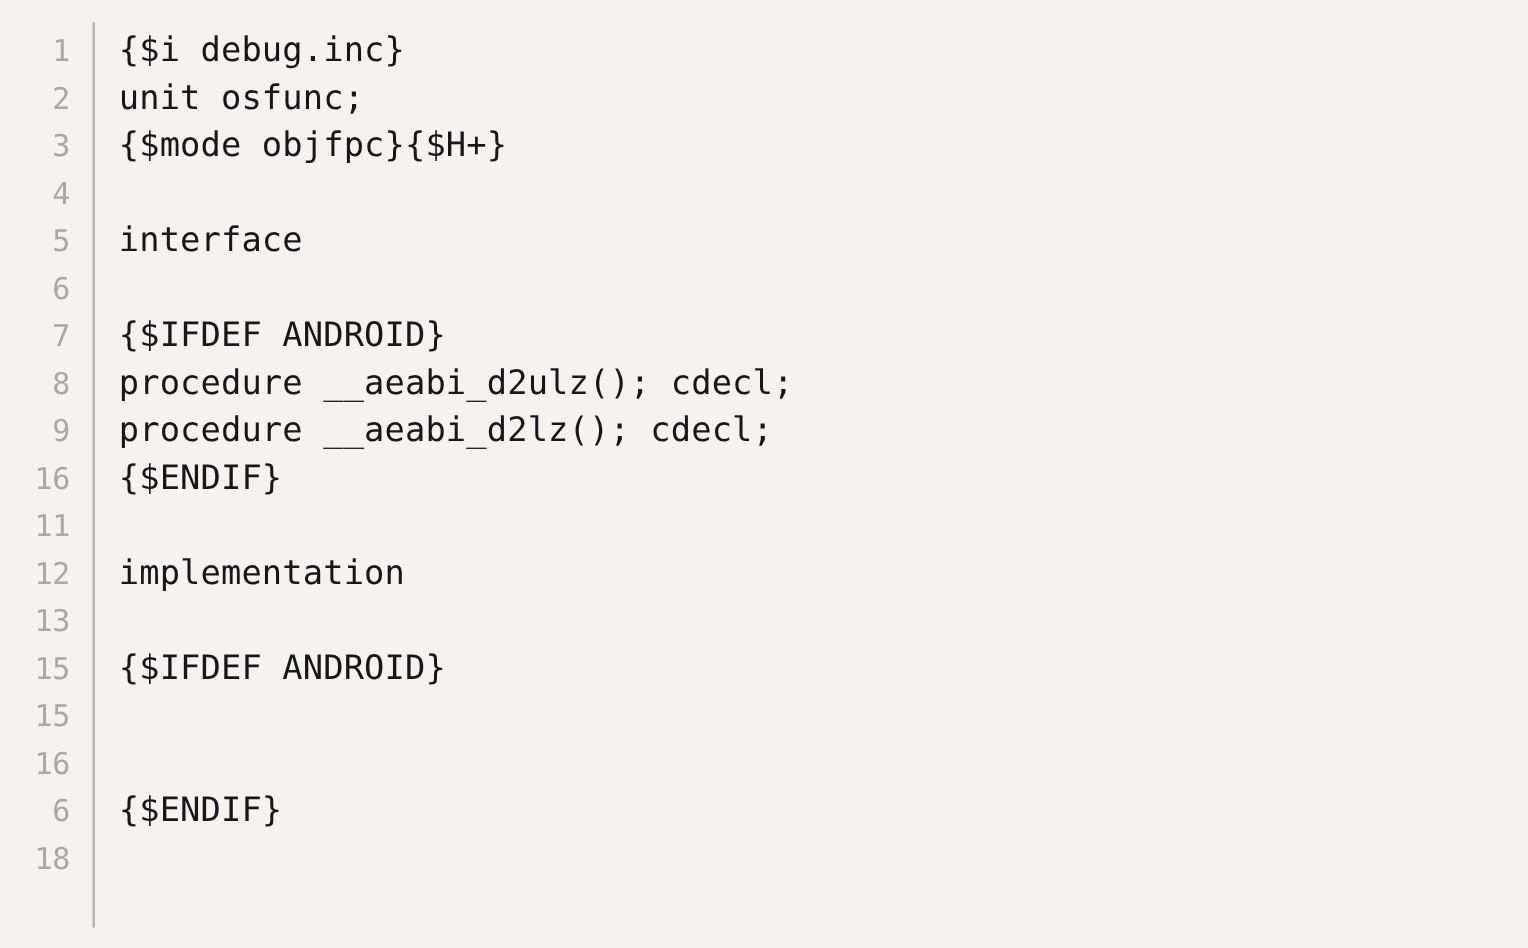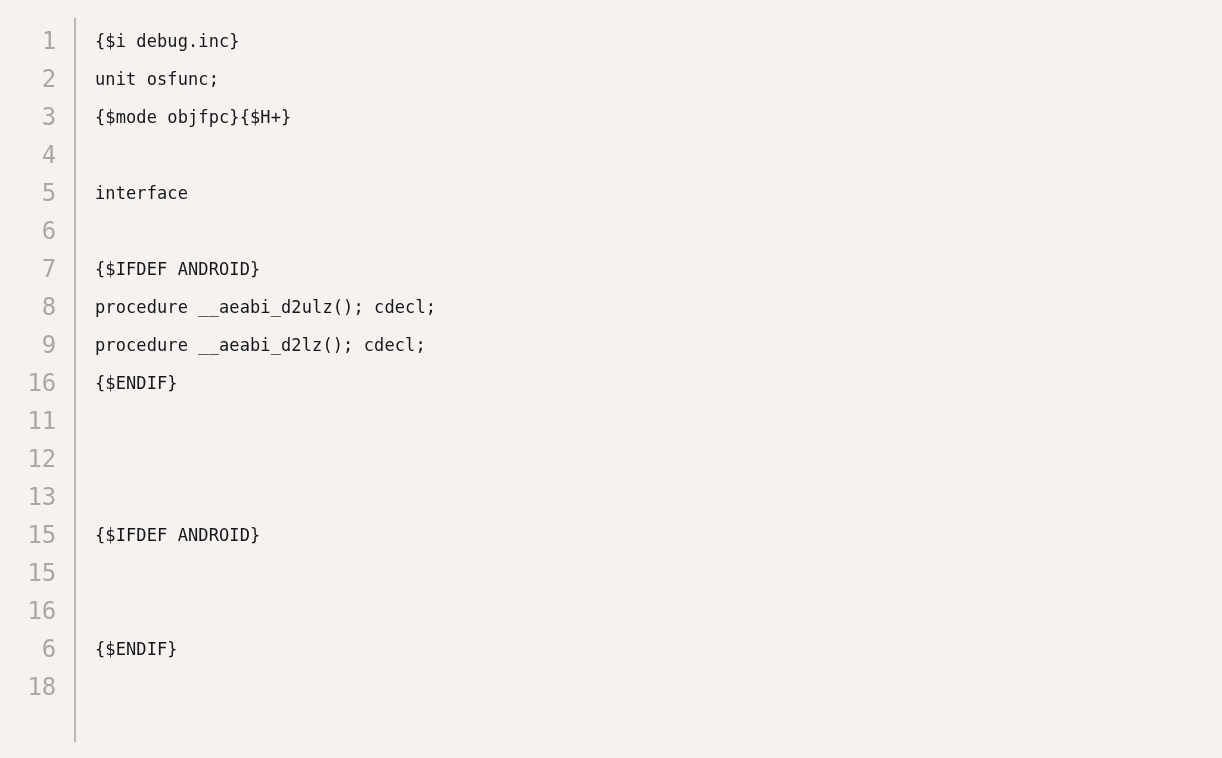--- a/index.html
+++ b/index.html
@@ -55,21 +55,21 @@
     font-size: 24px;
     line-height: 38px;
     color: #aaa7a4;
     font-family: "DejaVu Sans Mono", "Liberation Mono", monospace;
     letter-spacing: -0.2px;
     user-select: none;
   }
 
   .line-content {
     margin-left: 39px;
-    font-size: 17px;
+    font-size: 27px;
     line-height: 38px;
     color: #17171a;
     font-family: "DejaVu Sans Mono", "Liberation Mono", monospace;
     letter-spacing: 0.1px;
     white-space: pre;
   }
 
   .tok-ident {
   }
 
@@ -87,21 +87,21 @@
       <div class="code-line"><div class="line-number">2</div><div class="line-content"><span class="tok-plain">unit osfunc;</span></div></div>
       <div class="code-line"><div class="line-number">3</div><div class="line-content"><span class="tok-plain">{$mode objfpc}{$H+}</span></div></div>
       <div class="code-line"><div class="line-number">4</div><div class="line-content">&nbsp;</div></div>
       <div class="code-line"><div class="line-number">5</div><div class="line-content"><span class="tok-plain">interface</span></div></div>
       <div class="code-line"><div class="line-number">6</div><div class="line-content">&nbsp;</div></div>
       <div class="code-line"><div class="line-number">7</div><div class="line-content"><span class="tok-plain">{$IFDEF ANDROID}</span></div></div>
       <div class="code-line"><div class="line-number">8</div><div class="line-content"><span class="tok-plain">procedure </span><span class="tok-ident">__aeabi_d2ulz</span><span class="tok-plain">(); cdecl;</span></div></div>
       <div class="code-line"><div class="line-number">9</div><div class="line-content"><span class="tok-plain">procedure </span><span class="tok-ident">__aeabi_d2lz</span><span class="tok-plain">(); cdecl;</span></div></div>
       <div class="code-line"><div class="line-number">16</div><div class="line-content"><span class="tok-plain">{$ENDIF}</span></div></div>
       <div class="code-line"><div class="line-number">11</div><div class="line-content">&nbsp;</div></div>
-      <div class="code-line"><div class="line-number">12</div></div>
+      <div class="code-line"><div class="line-number">12</div><div class="line-content"><span class="tok-plain">implementation</span></div></div>
       <div class="code-line"><div class="line-number">13</div><div class="line-content">&nbsp;</div></div>
       <div class="code-line"><div class="line-number">15</div><div class="line-content"><span class="tok-plain">{$IFDEF ANDROID}</span></div></div>
       <div class="code-line"><div class="line-number">15</div></div>
       <div class="code-line"><div class="line-number">16</div></div>
       <div class="code-line"><div class="line-number">6</div><div class="line-content"><span class="tok-plain">{$ENDIF}</span></div></div>
       <div class="code-line"><div class="line-number">18</div><div class="line-content">&nbsp;</div></div>
     </div>
 </div>
 
 </body></html>

